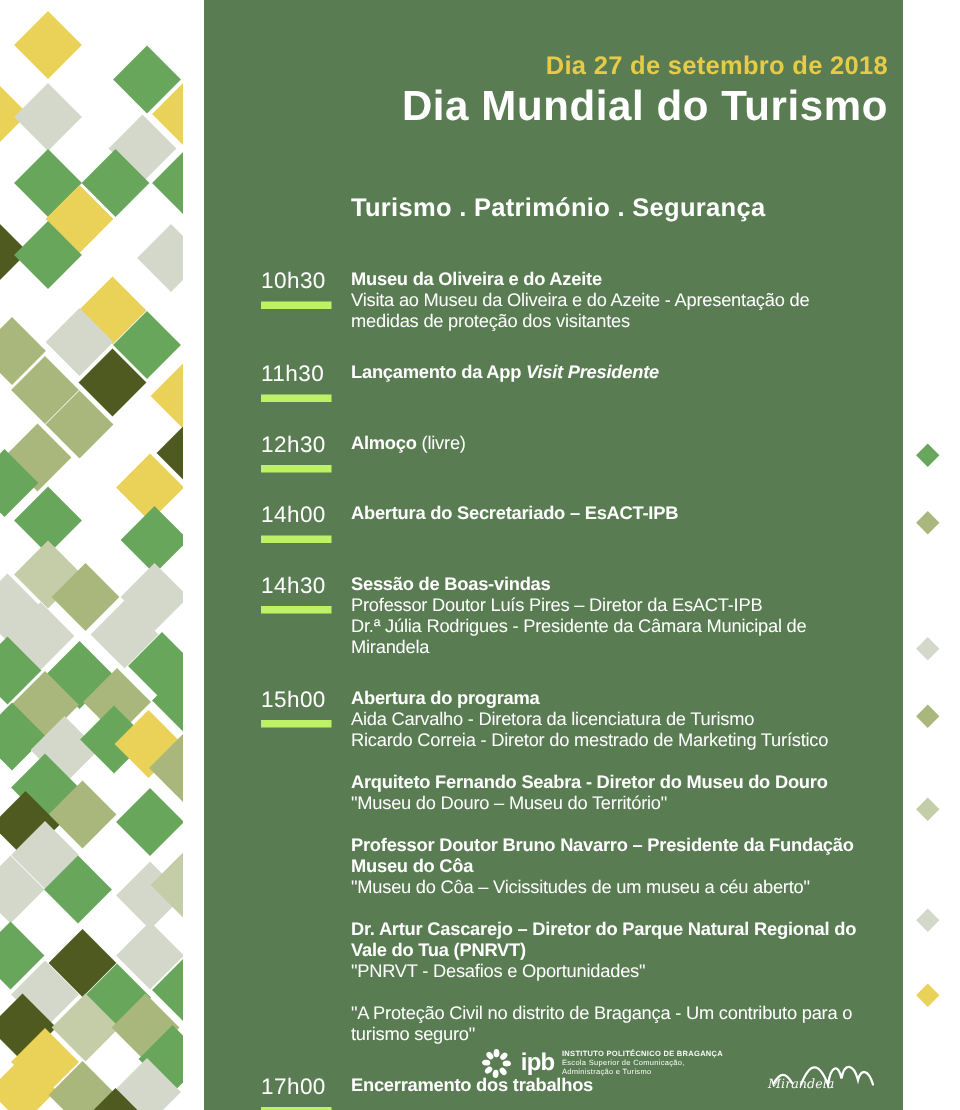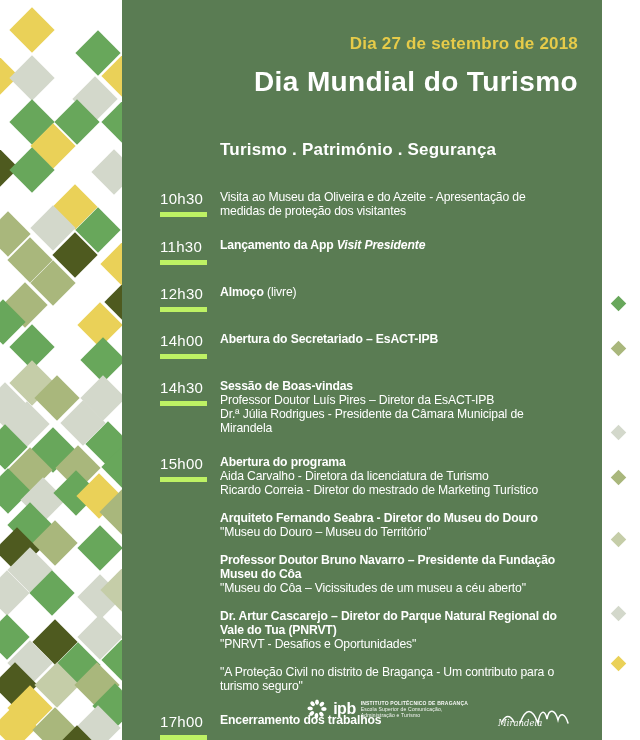--- a/index.html
+++ b/index.html
@@ -11,30 +11,30 @@
   .sidebar {
     position:absolute; left:0; top:0; width:122px; height:740px;
     background:#ffffff; overflow:hidden;
   }
   .rightstrip {
     position:absolute; left:602px; top:0; width:38px; height:740px;
     background:#ffffff; overflow:hidden;
   }
   .diamond { position:absolute; transform:rotate(45deg); }
   .main {
-    position:absolute; left:122px; top:0; width:480px; height:740px;
+    position:absolute; left:136px; top:0; width:480px; height:740px;
     background:var(--bg-green, #5a7c53); color:#ffffff; overflow:hidden;
   }
   .header { text-align:right; padding:34px 24px 0 0; }
   .date {
     color:var(--accent-yellow, #e6cb49); font-size:17px; font-weight:bold;
     letter-spacing:0.2px;
   }
   .title {
-    color:#ffffff; font-size:28px; font-weight:bold; margin-top:12px;
+    color:#ffffff; font-size:28px; font-weight:bold; margin-top:1px;
     letter-spacing:0.4px;
   }
   .subtitle {
     margin:42px 0 0 98px; font-size:17px; font-weight:bold; letter-spacing:0.2px;
   }
   .schedule { margin:30px 0 0 38px; width:412px; }
   .row { display:flex; margin-bottom:20px; }
   .time-col { width:60px; flex-shrink:0; }
   .time {
     display:inline-block; min-width:47px; font-size:15px; font-weight:normal;
@@ -145,20 +145,21 @@
     </div>
 
     <div class="subtitle">Turismo . Património . Segurança</div>
 
     <div class="schedule">
 
       <div class="row">
         <div class="time-col"><span class="time">10h30</span></div>
         <div class="event-col">
           <div class="block">
+            <div class="ev-title">Museu da Oliveira e do Azeite</div>
             <div class="ev-line">Visita ao Museu da Oliveira e do Azeite - Apresentação de medidas de proteção dos visitantes</div>
           </div>
         </div>
       </div>
 
       <div class="row">
         <div class="time-col"><span class="time">11h30</span></div>
         <div class="event-col">
           <div class="block">
             <div class="ev-title"><span>Lançamento da App</span> <span class="sfx-italic">Visit Presidente</span></div>

